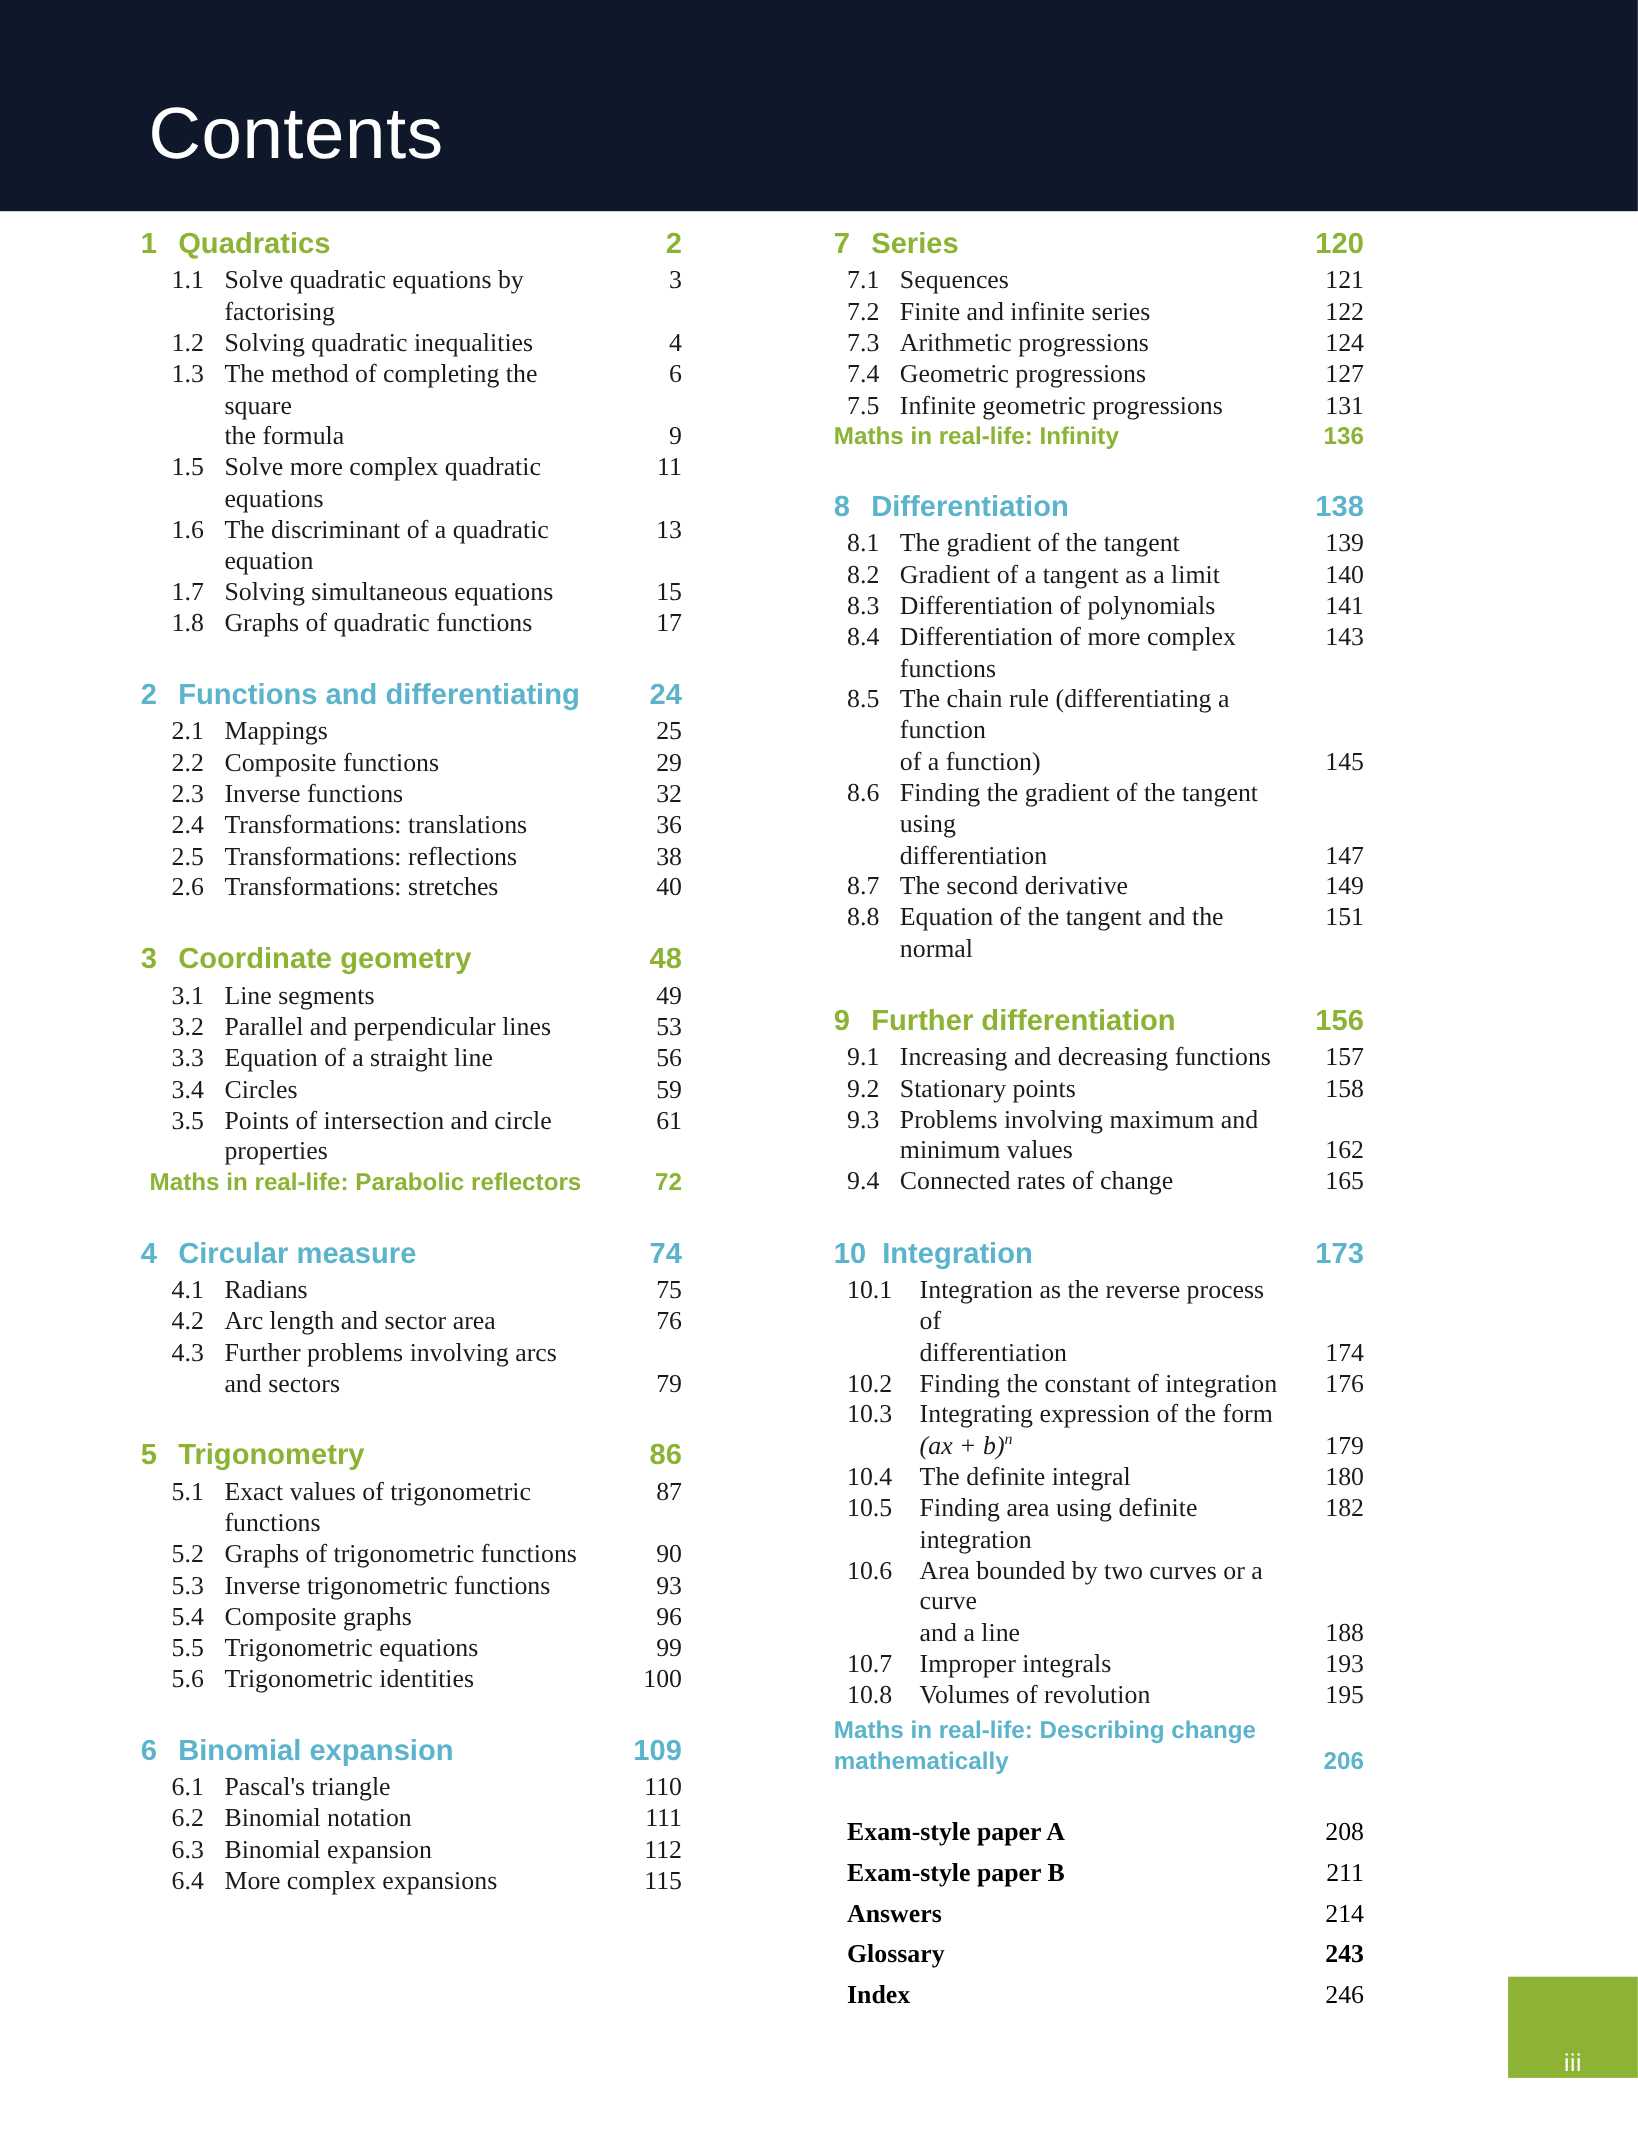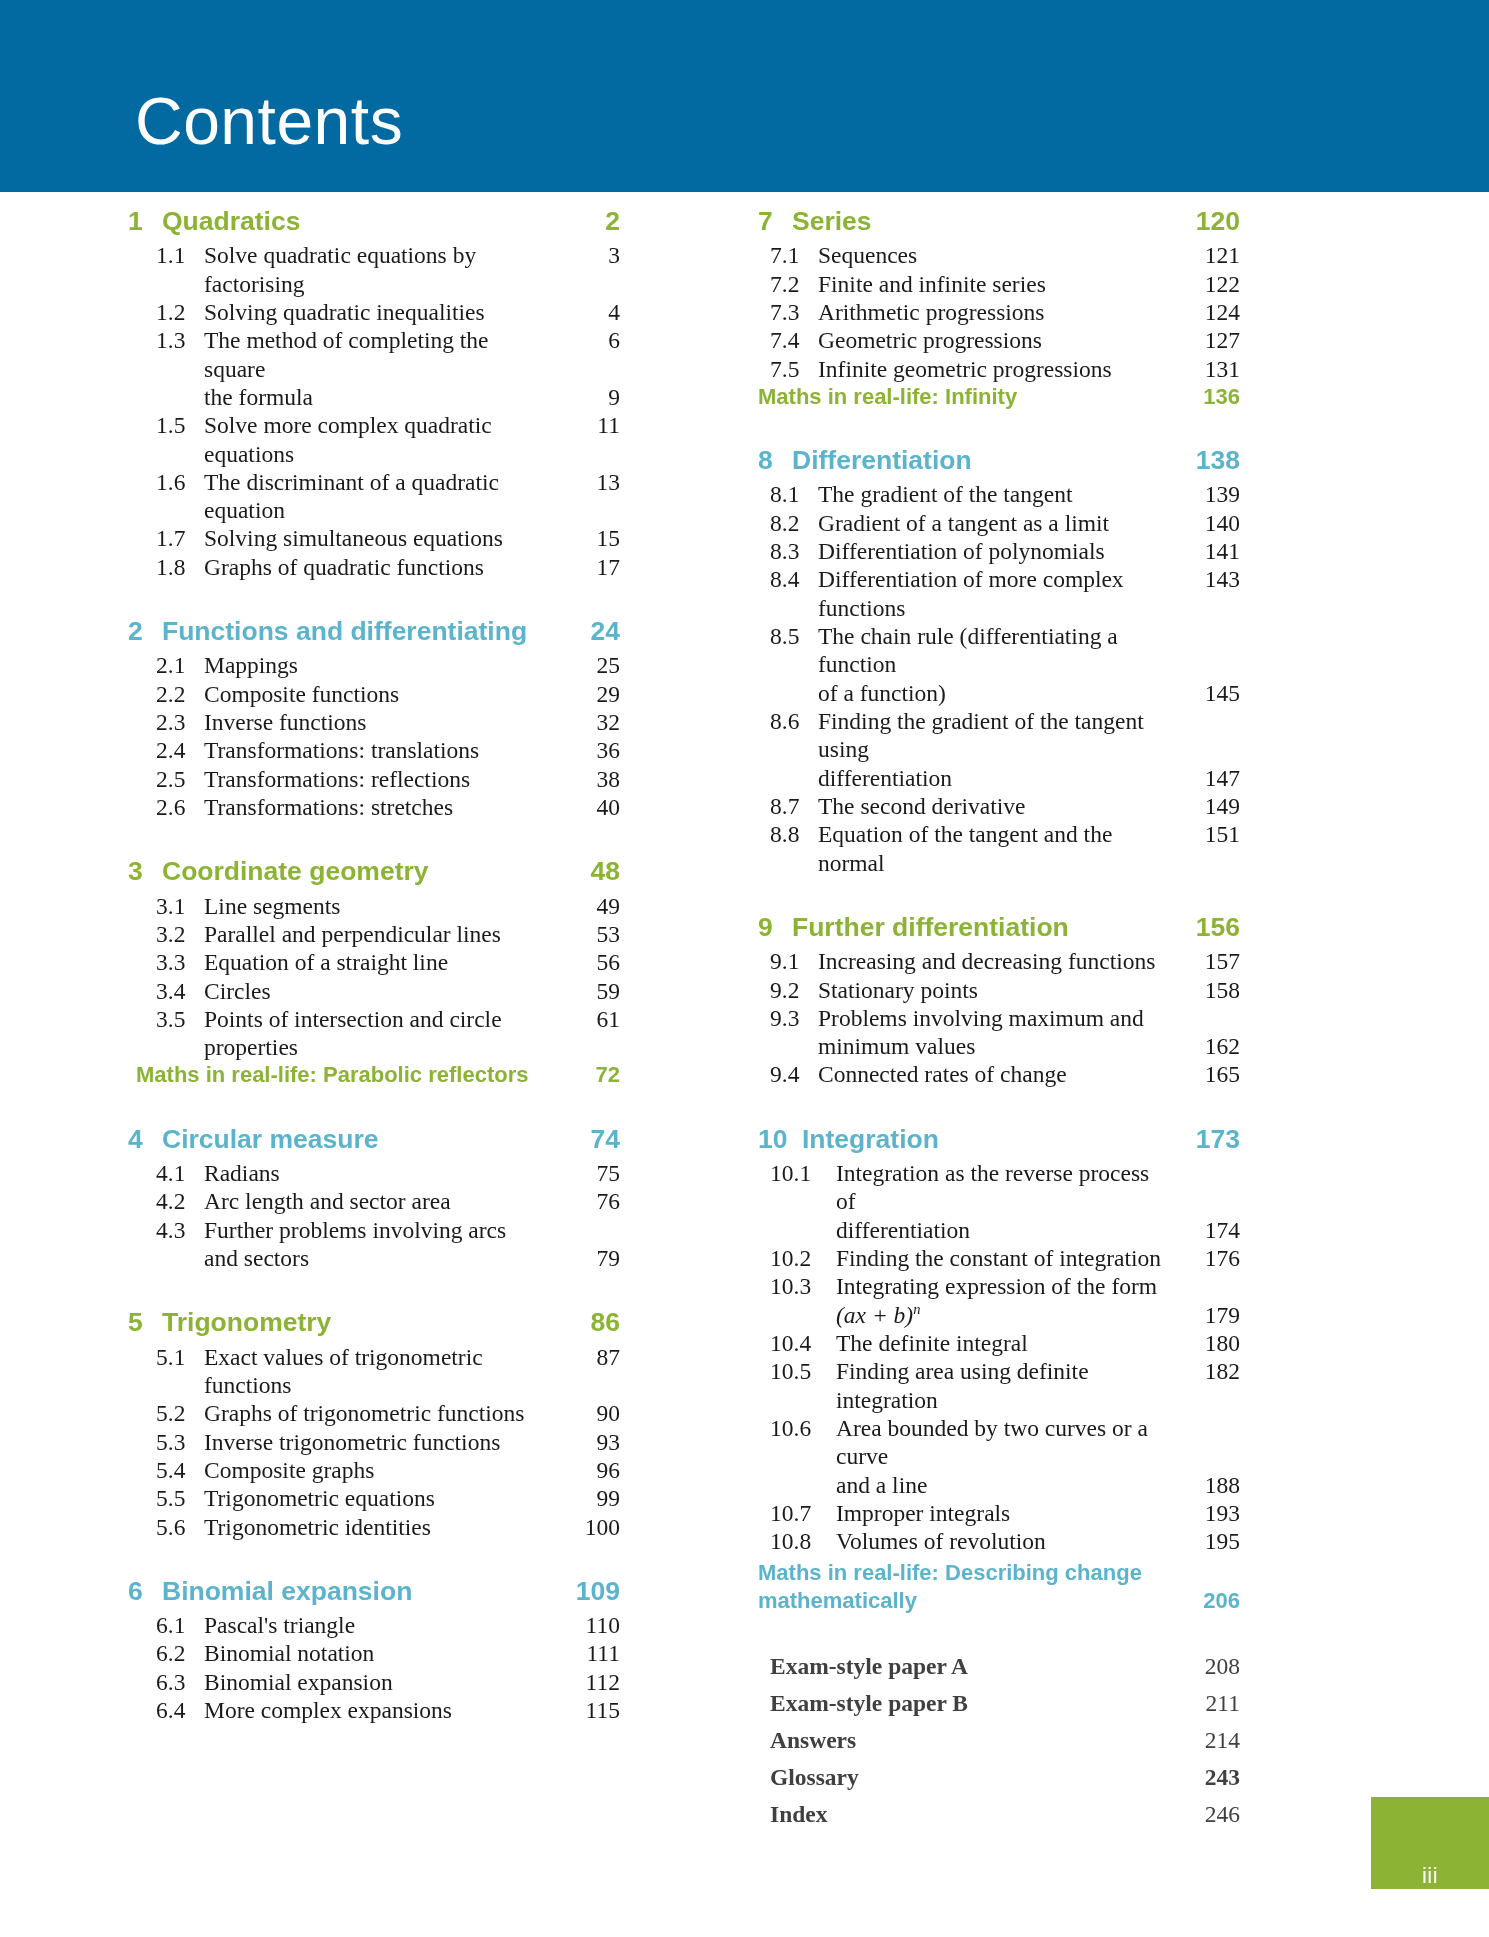--- a/index.html
+++ b/index.html
@@ -15,21 +15,21 @@
     overflow: hidden;
   }
 
   
   .header-band {
     position: absolute;
     top: 0;
     left: 0;
     width: 1489px;
     height: 192px;
-    background: #0369a1;
+    background: #0f172a;
   }
   .header-title {
     position: absolute;
     left: 135px;
     top: 88px;
     font-family: "Liberation Sans", sans-serif;
     font-size: 66px;
     font-weight: 400;
     color: #ffffff;
     letter-spacing: 0.5px;
@@ -129,21 +129,21 @@
 
   
   .backmatter { margin-top: 38px; }
   .bm-row {
     display: flex;
     align-items: center;
     font-family: "Liberation Serif", serif;
     font-weight: bold;
     font-size: 23.5px;
     line-height: 1.24;
-    color: #404040;
+    color: #000000;
     margin-bottom: 8px;
     padding-left: 12px;
   }
   .bm-title { flex: 1 1 auto; padding-right: 10px; }
   .bm-page  { flex: 0 0 56px; text-align: right; font-weight: bold; }
   .bm-page.light { font-weight: normal; }
 
   
   .formula {
     font-style: italic;

